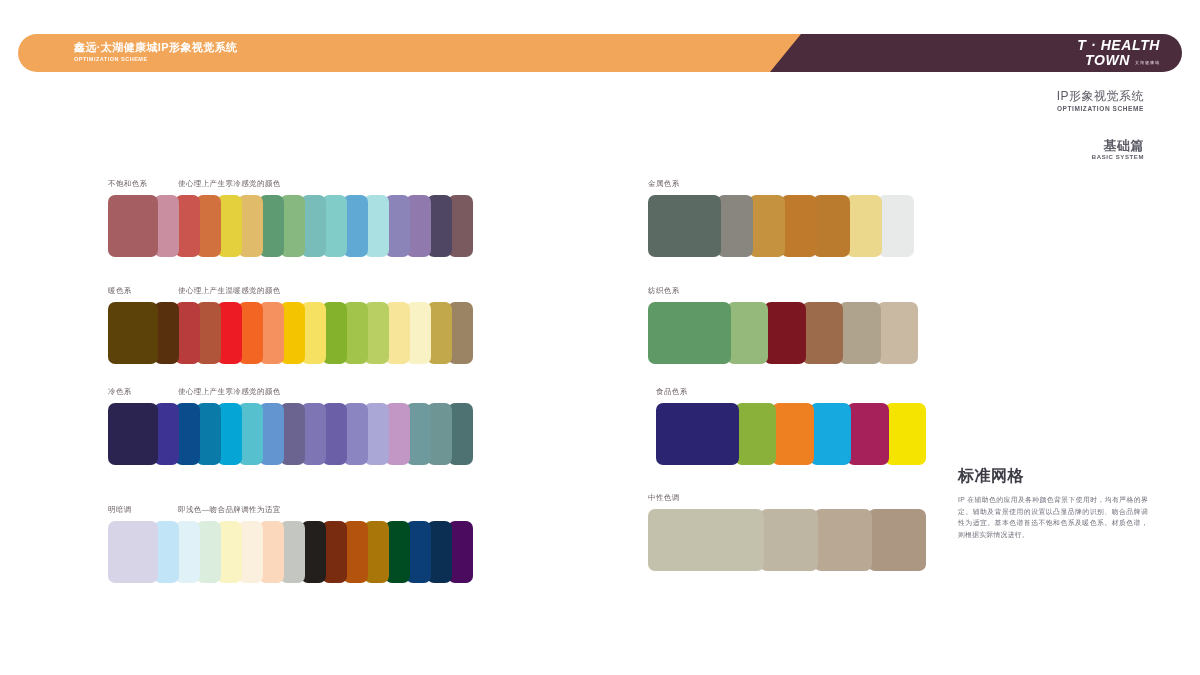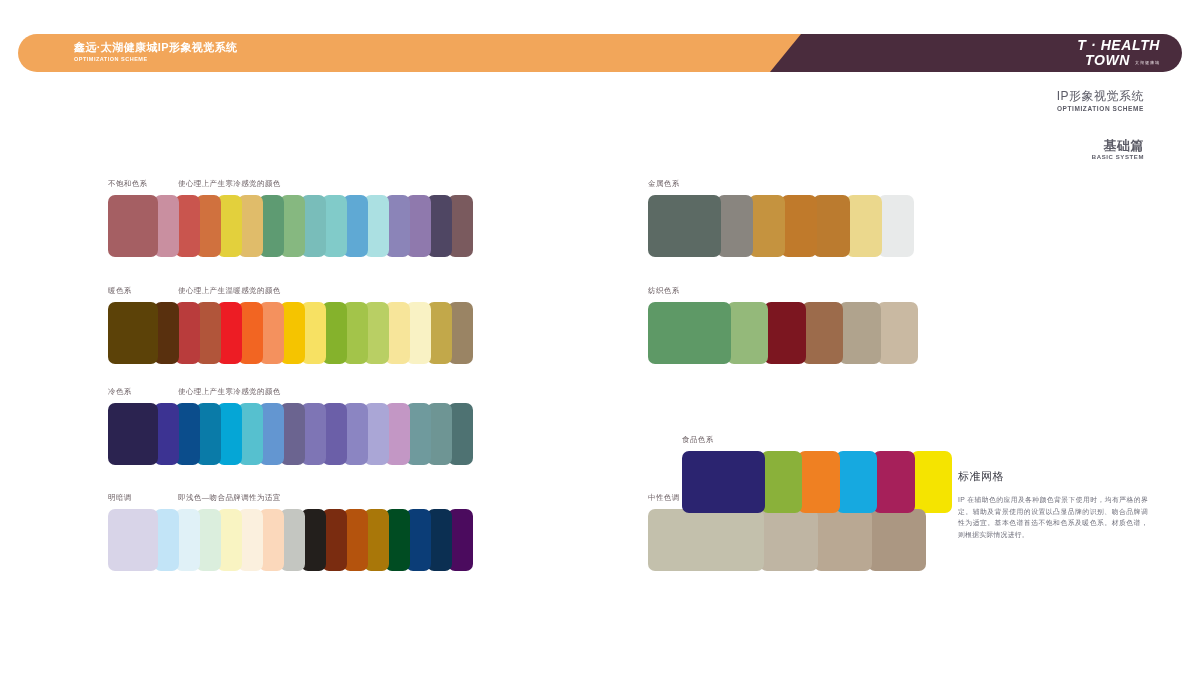--- a/index.html
+++ b/index.html
@@ -77,21 +77,21 @@
     width:70px;flex:0 0 70px;
   }
   .pal-desc{
     color:#6b5f63;font-size:7.5px;line-height:11px;letter-spacing:.4px;
   }
   .swatches{display:flex;height:62px;}
   .sw{height:62px;border-radius:7px;margin-right:-4px;}
 
   
   .note{position:absolute;left:958px;top:468px;width:190px;}
-  .note-h{color:#3c3c46;font-size:11px;font-weight:normal;line-height:16px;letter-spacing:.5px;}
+  .note-h{color:#3c3c46;font-size:16px;font-weight:bold;line-height:16px;letter-spacing:.5px;}
   .note-b{
     color:#6e6e7a;font-size:6.8px;line-height:11.5px;letter-spacing:.3px;
     margin-top:10px;text-align:justify;
   }
 </style>
 </head>
 <body>
 
 <div id="page">
 
@@ -184,21 +184,21 @@
           <div class="sw" title="#7e75b5" style="background: rgb(126, 117, 181); width: 25px; z-index: 8;"></div>
           <div class="sw" title="#6b5fa8" style="background: rgb(107, 95, 168); width: 25px; z-index: 7;"></div>
           <div class="sw" title="#8b85c2" style="background: rgb(139, 133, 194); width: 25px; z-index: 6;"></div>
           <div class="sw" title="#aaa6d6" style="background: rgb(170, 166, 214); width: 25px; z-index: 5;"></div>
           <div class="sw" title="#c397c5" style="background: rgb(195, 151, 197); width: 25px; z-index: 4;"></div>
           <div class="sw" title="#6f9a9d" style="background: rgb(111, 154, 157); width: 25px; z-index: 3;"></div>
           <div class="sw" title="#6e9594" style="background: rgb(110, 149, 148); width: 25px; z-index: 2;"></div>
           <div class="sw" title="#4e7272" style="background: rgb(78, 114, 114); width: 25px; z-index: 1;"></div>
         </div>
       </div>
-      <div class="palette" style="left: 108px; top: 492px; width: 425px;">
+      <div class="palette" style="left: 108px; top: 504px; width: 425px;">
         <div class="pal-head">
           <div class="pal-name">明暗调</div>
           <div class="pal-desc">即浅色—吻合品牌调性为适宜</div>
         </div>
         <div class="swatches">
           <div class="sw" title="#d8d4e8" style="background: rgb(216, 212, 232); width: 50px; z-index: 16;"></div>
           <div class="sw" title="#c2e4f7" style="background: rgb(194, 228, 247); width: 25px; z-index: 15;"></div>
           <div class="sw" title="#e0f1f7" style="background: rgb(224, 241, 247); width: 25px; z-index: 14;"></div>
           <div class="sw" title="#dbeedd" style="background: rgb(219, 238, 221); width: 25px; z-index: 13;"></div>
           <div class="sw" title="#f9f4c2" style="background: rgb(249, 244, 194); width: 25px; z-index: 12;"></div>
@@ -237,21 +237,21 @@
         </div>
         <div class="swatches">
           <div class="sw" title="#5e9966" style="background: rgb(94, 153, 102); width: 82.8571px; z-index: 6;"></div>
           <div class="sw" title="#94b97a" style="background: rgb(148, 185, 122); width: 41.4286px; z-index: 5;"></div>
           <div class="sw" title="#7c1620" style="background: rgb(124, 22, 32); width: 41.4286px; z-index: 4;"></div>
           <div class="sw" title="#9c6b4b" style="background: rgb(156, 107, 75); width: 41.4286px; z-index: 3;"></div>
           <div class="sw" title="#b0a38d" style="background: rgb(176, 163, 141); width: 41.4286px; z-index: 2;"></div>
           <div class="sw" title="#c9b9a2" style="background: rgb(201, 185, 162); width: 41.4286px; z-index: 1;"></div>
         </div>
       </div>
-      <div class="palette" style="left: 682px; top: 386px; width: 290px; margin-top: 48px;">
+      <div class="palette" style="left: 656px; top: 386px; width: 290px;">
         <div class="pal-head">
           <div class="pal-name">食品色系</div>
           <div class="pal-desc"></div>
         </div>
         <div class="swatches">
           <div class="sw" title="#2b2470" style="background: rgb(43, 36, 112); width: 82.8571px; z-index: 6;"></div>
           <div class="sw" title="#8ab13a" style="background: rgb(138, 177, 58); width: 41.4286px; z-index: 5;"></div>
           <div class="sw" title="#ef8022" style="background: rgb(239, 128, 34); width: 41.4286px; z-index: 4;"></div>
           <div class="sw" title="#16a9e0" style="background: rgb(22, 169, 224); width: 41.4286px; z-index: 3;"></div>
           <div class="sw" title="#a6205a" style="background: rgb(166, 32, 90); width: 41.4286px; z-index: 2;"></div>

